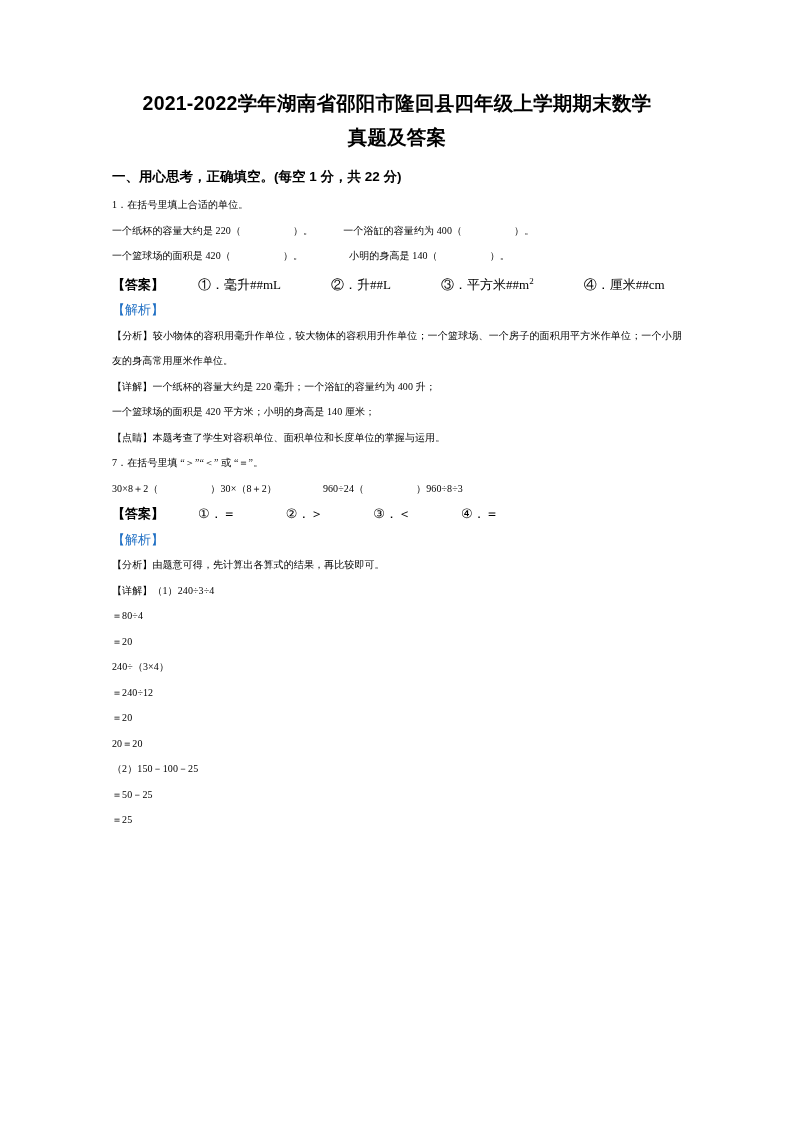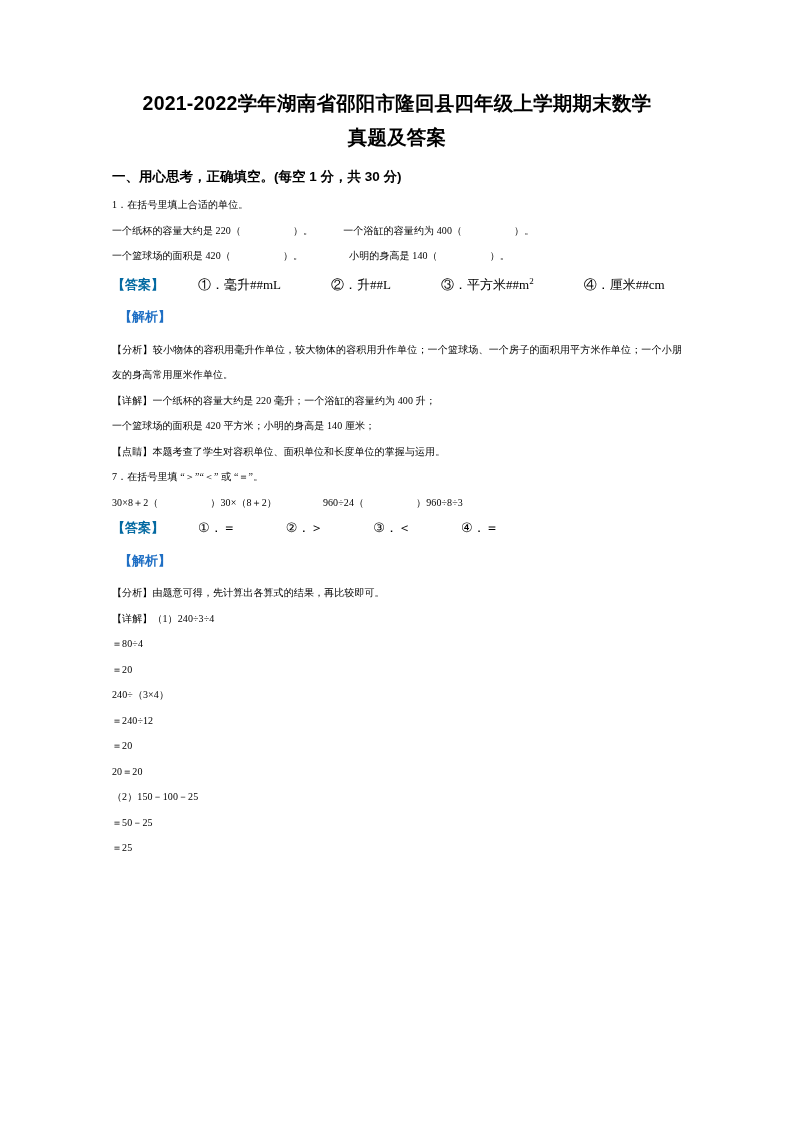--- a/index.html
+++ b/index.html
@@ -44,29 +44,29 @@
     line-height: 25.5px;
     margin: 0;
     padding: 0;
     text-align: left;
     letter-spacing: 0.1px;
   }
   p.para.justify {
     text-align: justify;
   }
   .tag {
-    color: #0369a1;
+    color: #000000;
     font-weight: bold;
   }
   .tag-line {
     color: #1f6fc4;
-    font-weight: bold;
+    font-weight: normal;
     font-size: 13px;
     line-height: 25.5px;
-    margin: 7px;
+    margin: 0;
   }
   .ans-row {
     font-size: 13px;
     line-height: 25.5px;
     margin: 0;
   }
   .ans-row .tag {
     margin-right: 14px;
   }
   .ans-item {
@@ -81,21 +81,21 @@
 </head>
 <body>
 
 <div class="page">
 
   <h1 class="doc-title">
     <span>2021-2022学年湖南省邵阳市隆回县四年级上学期期末数学</span>
     <span class="line2">真题及答案</span>
   </h1>
 
-  <div class="section-heading">一、用心思考，正确填空。(每空 1 分，共 30 分)</div>
+  <div class="section-heading">一、用心思考，正确填空。(每空 1 分，共 22 分)</div>
 
   <p class="para">1．在括号里填上合适的单位。</p>
 
   <p class="para">
     <span>一个纸杯的容量大约是 220（</span><span class="blank"></span><span>）。</span><span class="sp-2"></span><span>一个浴缸的容量约为 400（</span><span class="blank"></span><span>）。</span>
   </p>
 
   <p class="para">
     <span>一个篮球场的面积是 420（</span><span class="blank"></span><span>）。</span><span class="sp-3"></span><span>小明的身高是 140（</span><span class="blank"></span><span>）。</span>
   </p>

